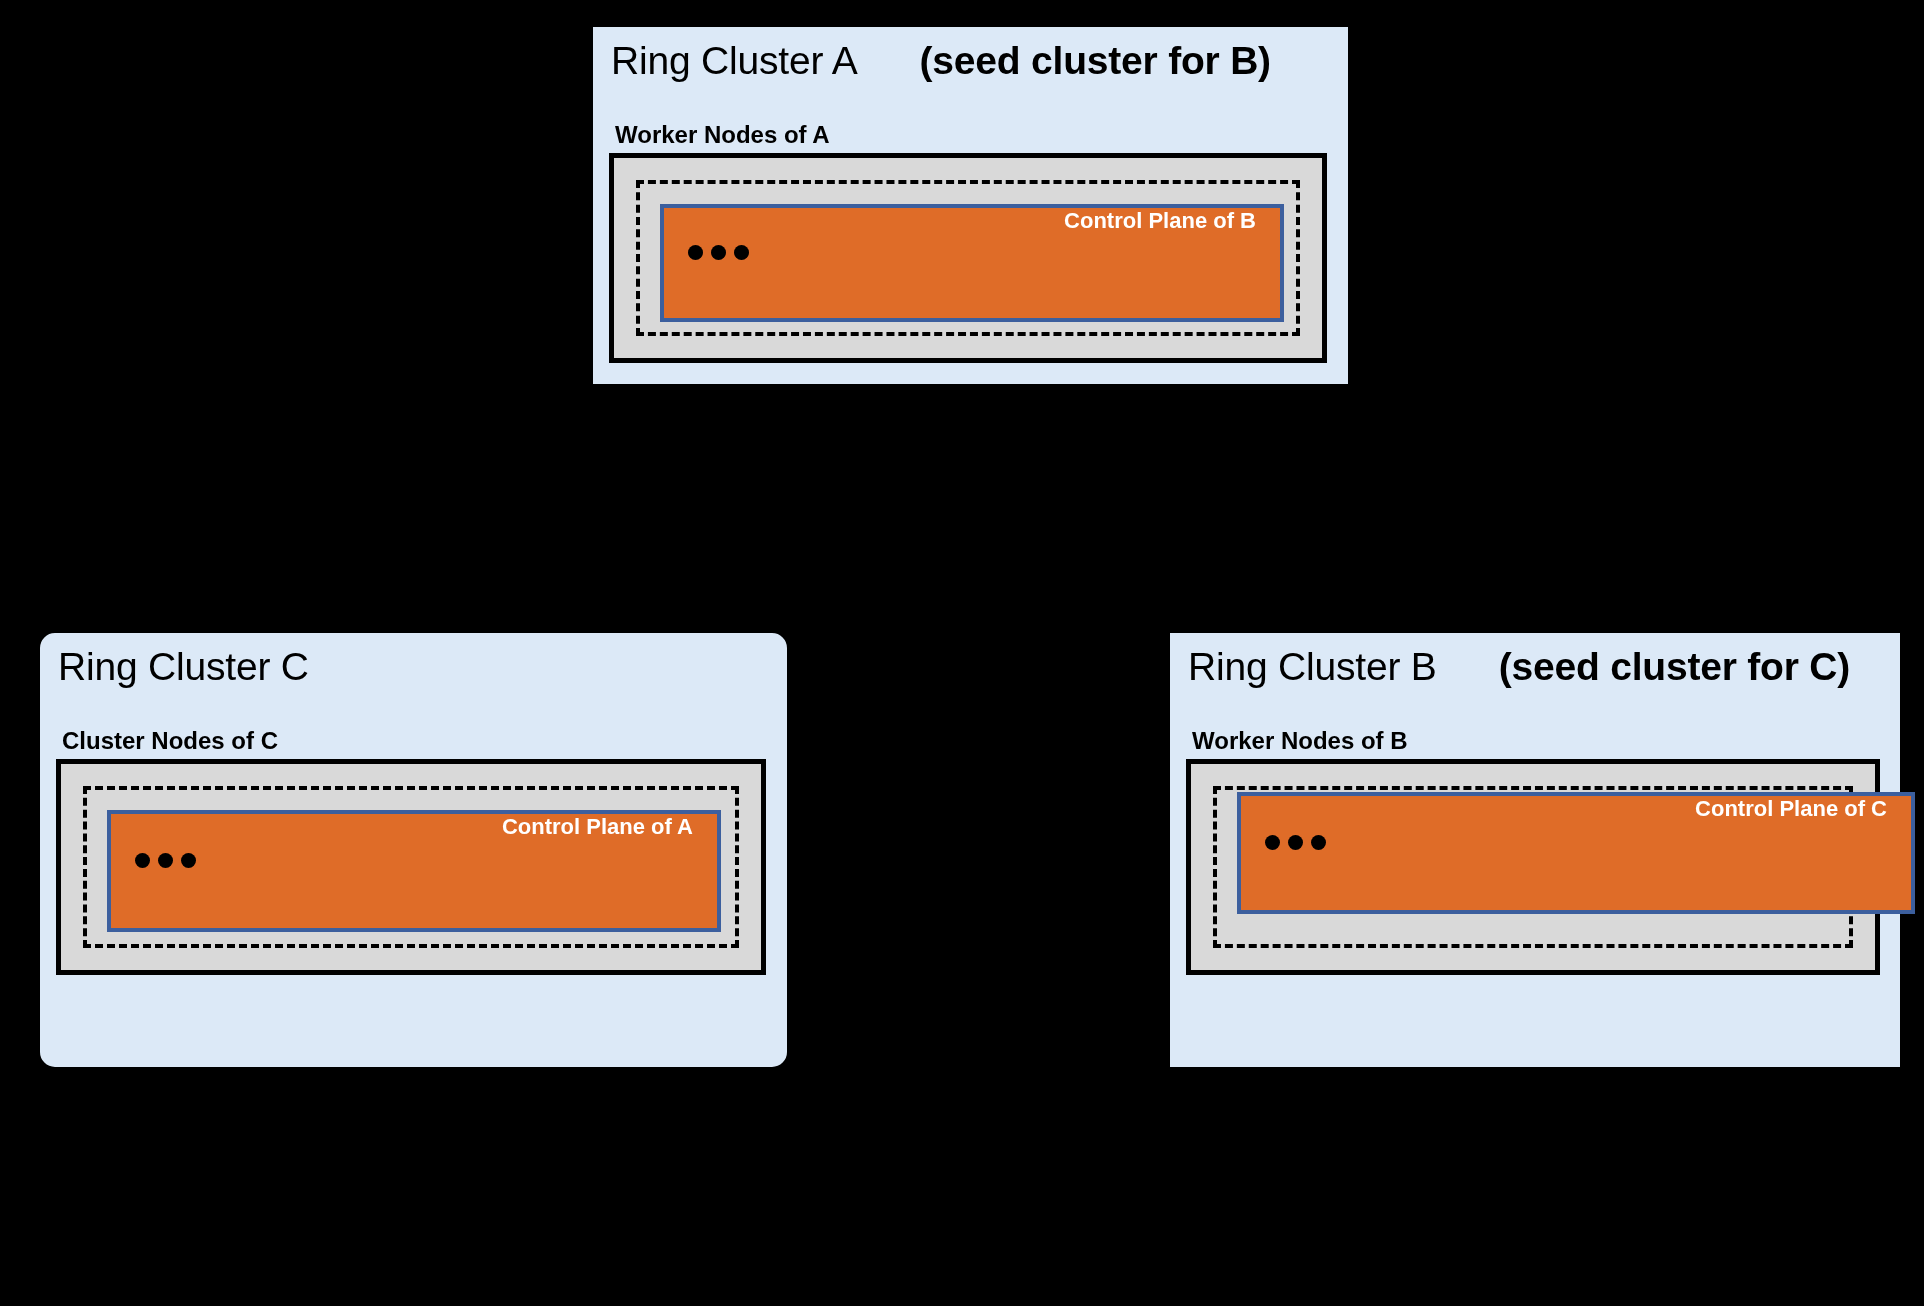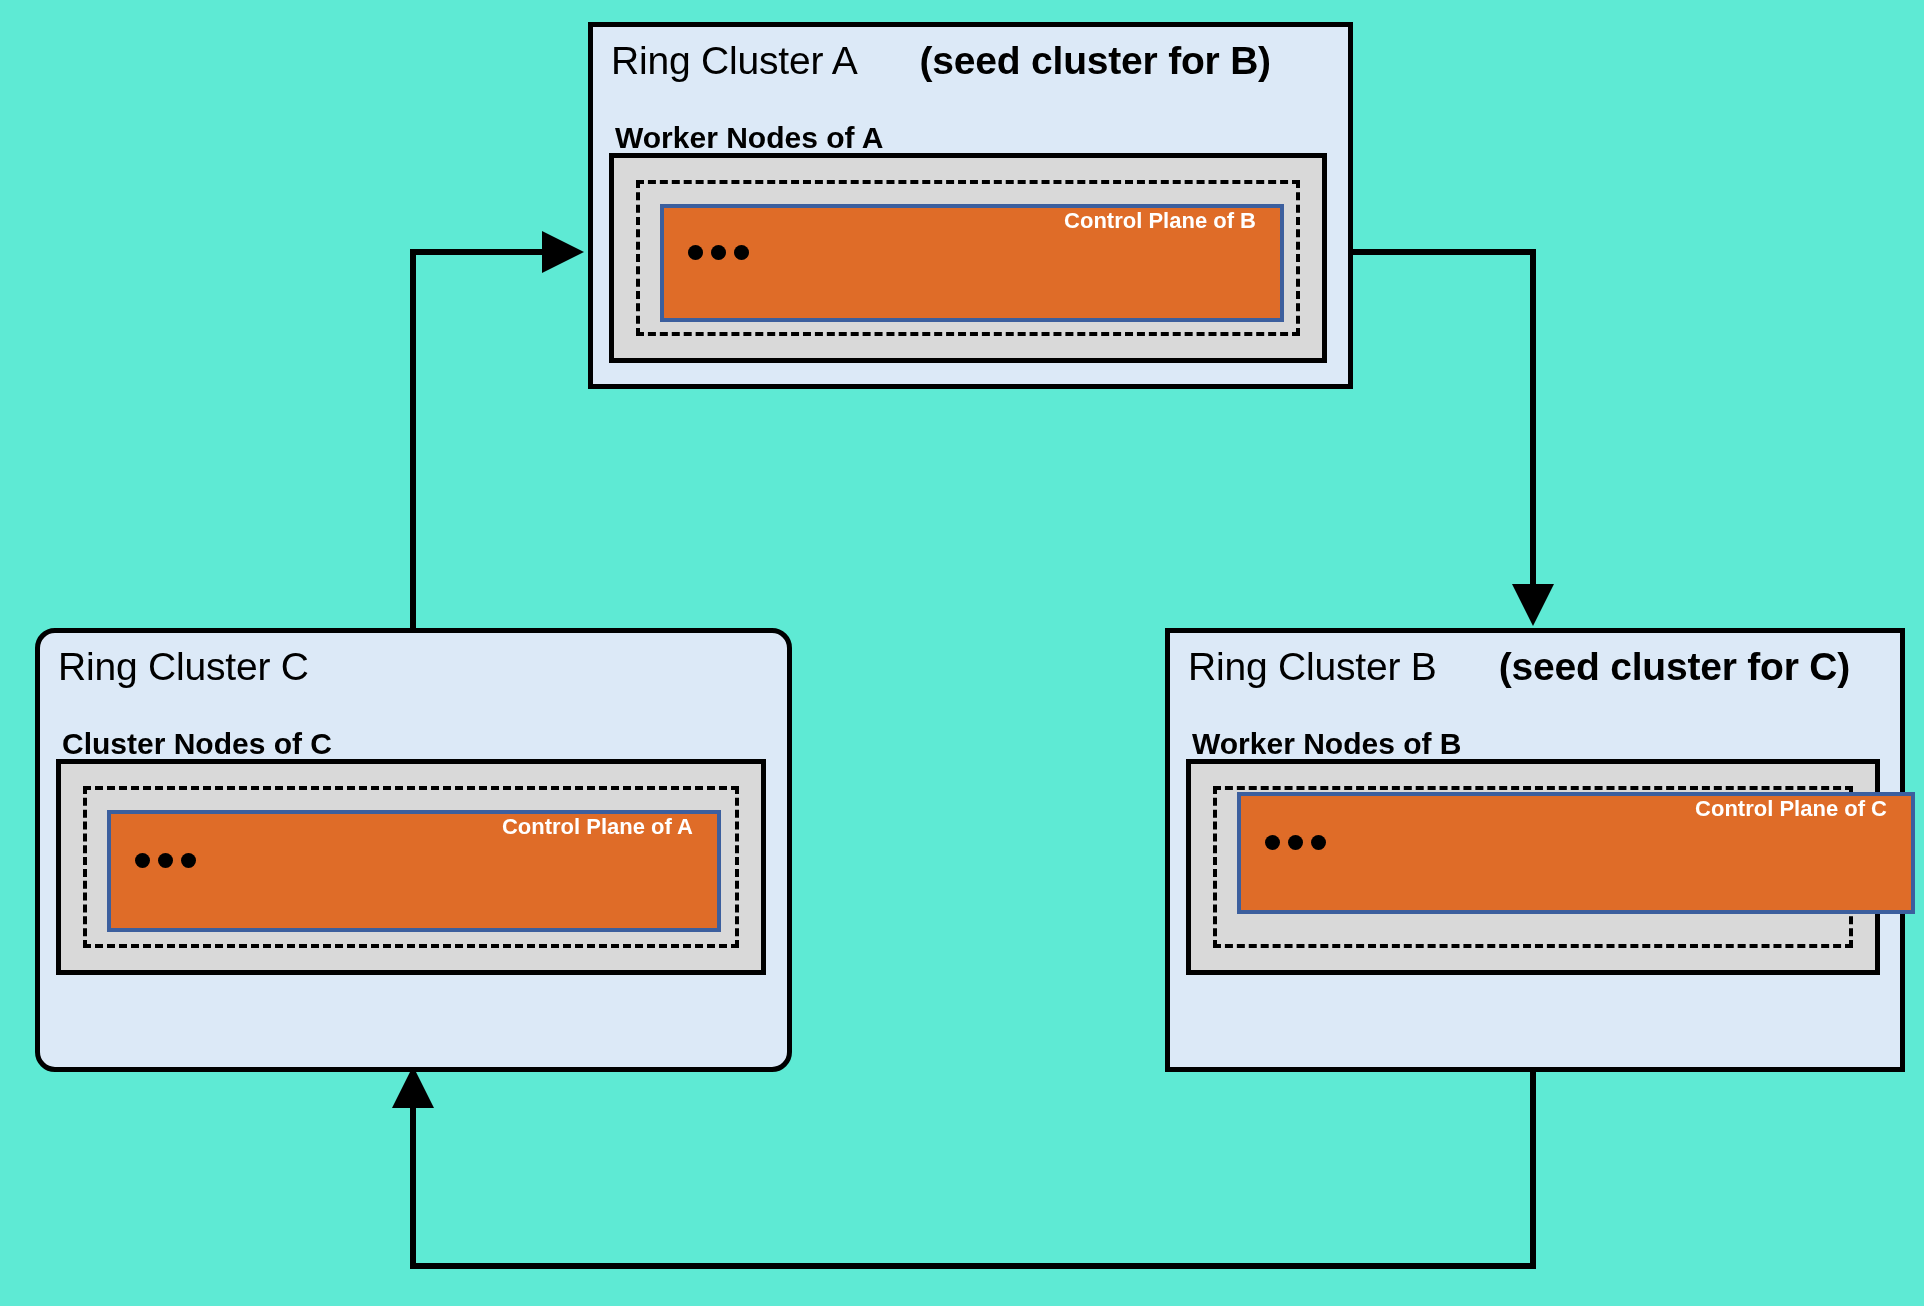--- a/index.html
+++ b/index.html
@@ -5,21 +5,21 @@
   * { box-sizing: border-box; margin: 0; padding: 0; }
   html, body {
     width: 1924px; height: 1306px;
     background: #ffffff;
     font-family: "Liberation Sans", sans-serif;
     overflow: hidden;
   }
   #stage {
     position: relative;
     width: 1924px; height: 1306px;
-    background: #5eead4;
+    background: #000000;
   }
 
   
   #arrows {
     position: absolute; left: 0; top: 0;
     width: 1924px; height: 1306px;
     z-index: 1;
     pointer-events: none;
   }
 
@@ -47,21 +47,21 @@
   .cluster-seed {
     font-size: 39px;
     font-weight: 700;
     color: #000000;
     margin-left: 62px;
     letter-spacing: -0.2px;
   }
   .worker-label {
     position: absolute;
     left: 22px;
-    font-size: 30px;
+    font-size: 24px;
     font-weight: bold;
     color: #000000;
     white-space: nowrap;
   }
 
   
   .worker-box {
     position: absolute;
     background: #d9d9d9;
     border: 5px solid #000000;

